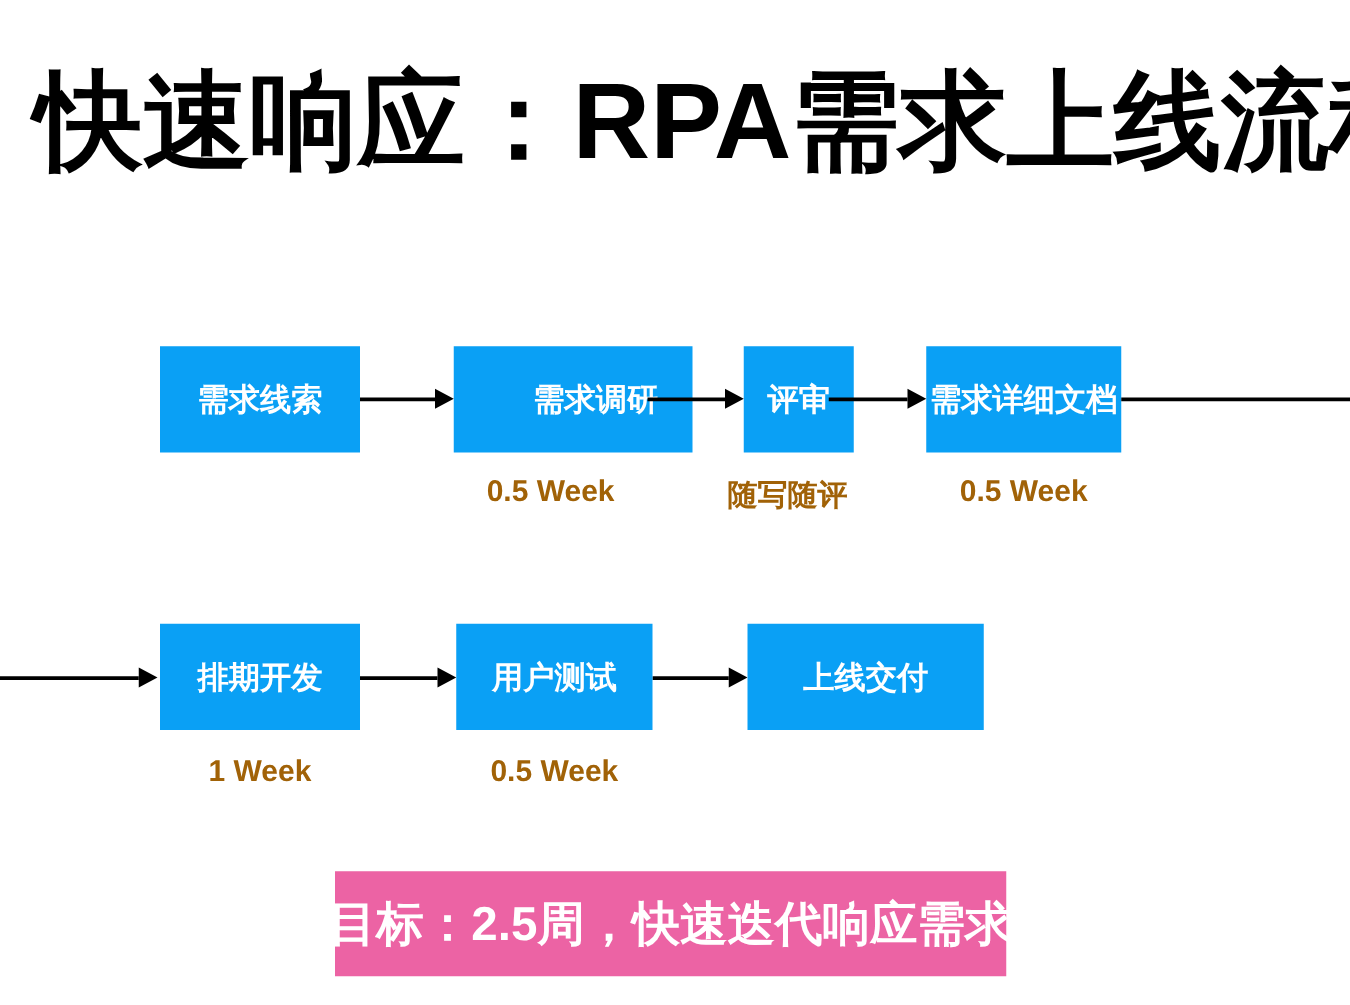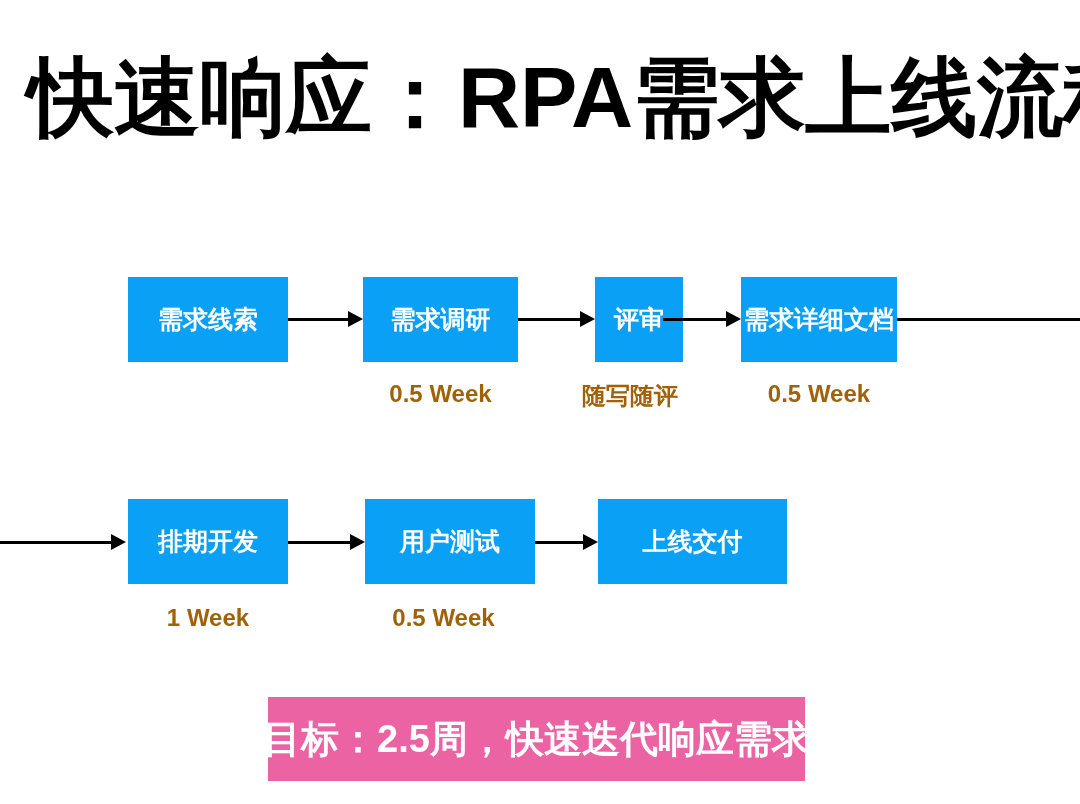--- a/index.html
+++ b/index.html
@@ -48,21 +48,21 @@
 </head>
 <body>
 
 <div class="slide">
 
   <h1 class="title">快速响应：RPA需求上线流程</h1>
 
   <div class="node r1" style="left:128px;width:160px;">
     <span>需求线索</span>
   </div>
-  <div class="node r1" style="left:363px;width:155px;">
+  <div class="node r1" style="left:363px;width:155px;padding-left:36px;">
     <span>需求调研</span>
   </div>
   <div class="node r1" style="left:595px;width:88px;">
     <span>评审</span>
   </div>
   <div class="node r1" style="left:741px;width:156px;">
     <span>需求详细文档</span>
   </div>
 
   <div class="connector c1" style="left:288px;width:75px;">
@@ -94,21 +94,21 @@
     <span class="head"></span>
   </div>
   <div class="connector c2" style="left:522px;width:76px;">
     <span class="shaft"></span>
     <span class="head"></span>
   </div>
 
   <div class="node r2" style="left:128px;width:160px;">
     <span>排期开发</span>
   </div>
-  <div class="node r2" style="left:365px;width:170px;">
+  <div class="node r2" style="left:365px;width:157px;">
     <span>用户测试</span>
   </div>
   <div class="node r2" style="left:598px;width:189px;">
     <span>上线交付</span>
   </div>
 
   <div class="sublabel sl2" style="left:128px;width:160px;">1 Week</div>
   <div class="sublabel sl2" style="left:365px;width:157px;">0.5 Week</div>
 
   <div class="goal">

